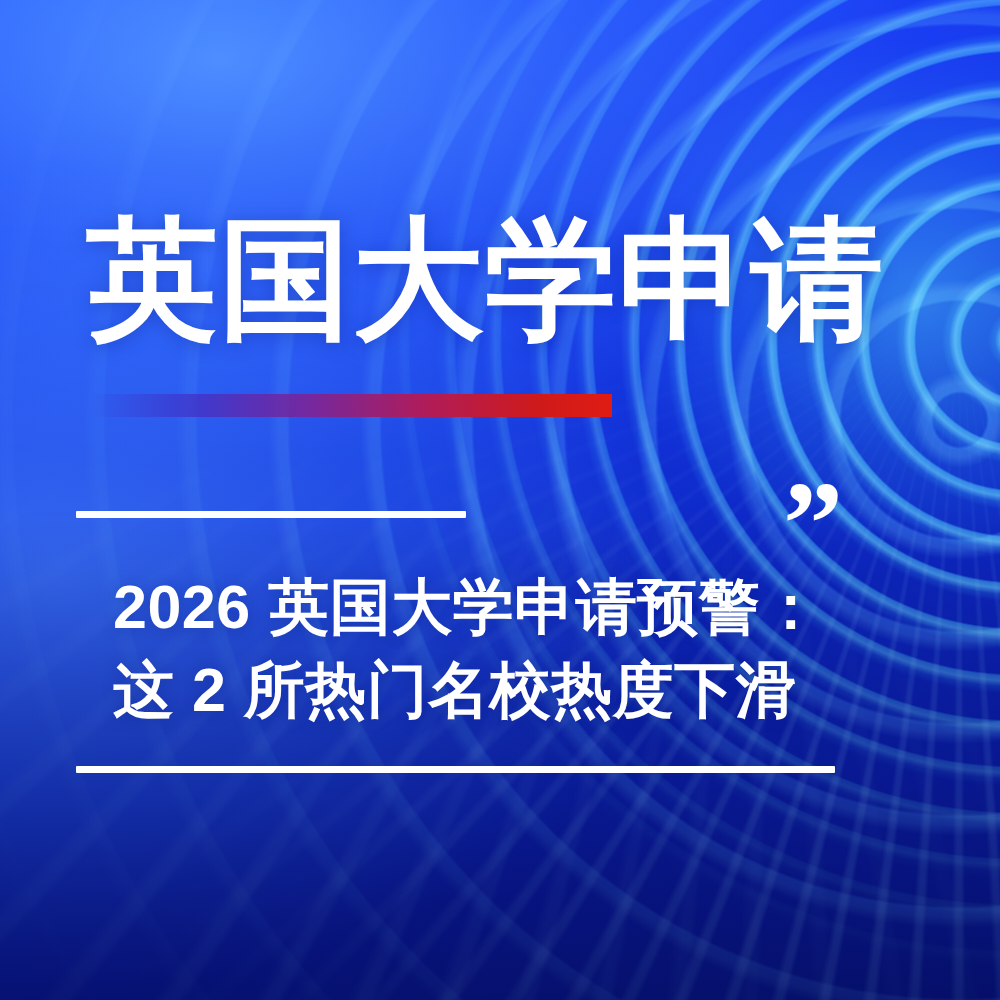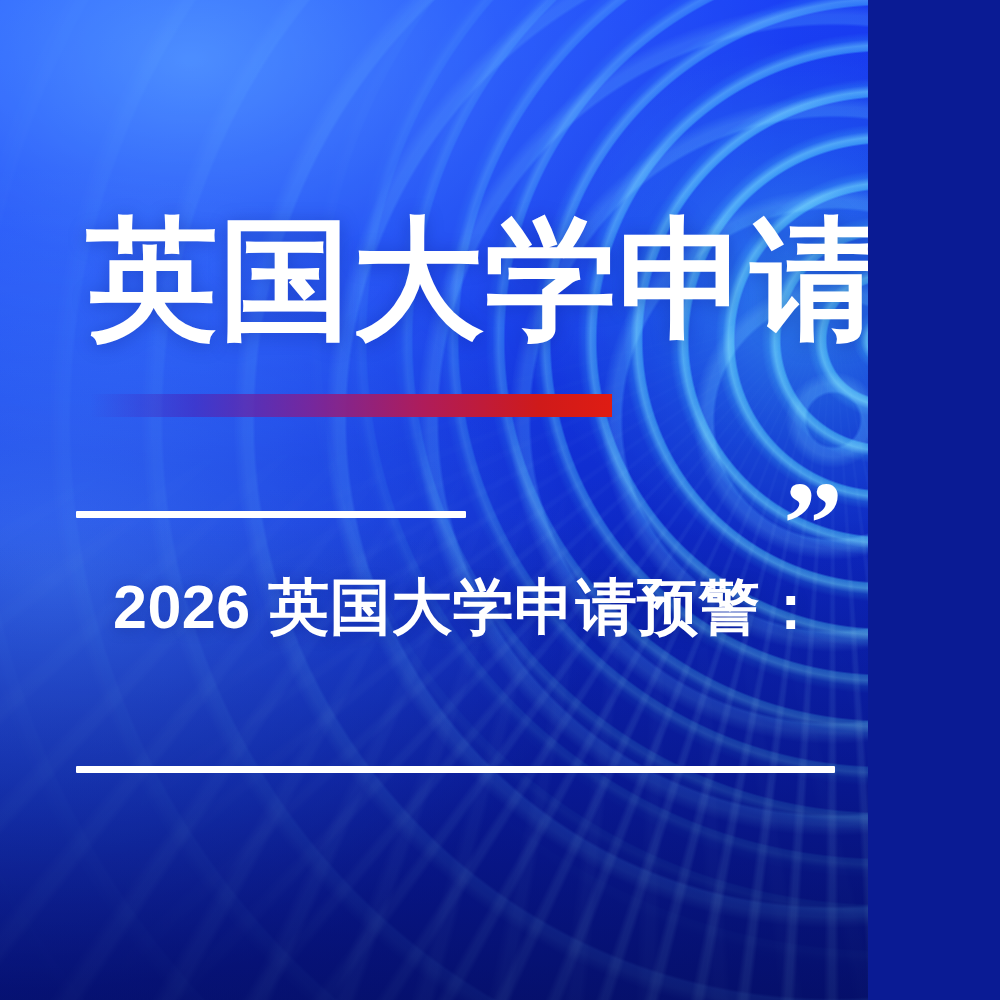--- a/index.html
+++ b/index.html
@@ -2,21 +2,21 @@
 <html><head>
 <meta charset="utf-8">
 <style>
   html, body {
     margin: 0;
     padding: 0;
     background: #0a1b94;
   }
   #poster {
     position: relative;
-    width: 868px;
+    width: 1000px;
     height: 1000px;
     overflow: hidden;
     background: #0369a1;
     font-family: "Liberation Sans", "DejaVu Sans", sans-serif;
   }
 
   
   .bg-layer { position: absolute; inset: 0; }
 
   
@@ -234,18 +234,19 @@
     <div class="main-title">英国大学申请</div>
 
     <div class="accent-bar"></div>
 
     <div class="rule rule-top"></div>
 
     <div class="quote-mark">”</div>
 
     <div class="subtitle">
       <span class="line">2026 英国大学申请预警：</span>
+      <span class="line">这 2 所热门名校热度下滑</span>
     </div>
 
     <div class="rule rule-bottom"></div>
 
   </div>
 </div>
 
 </body></html>

